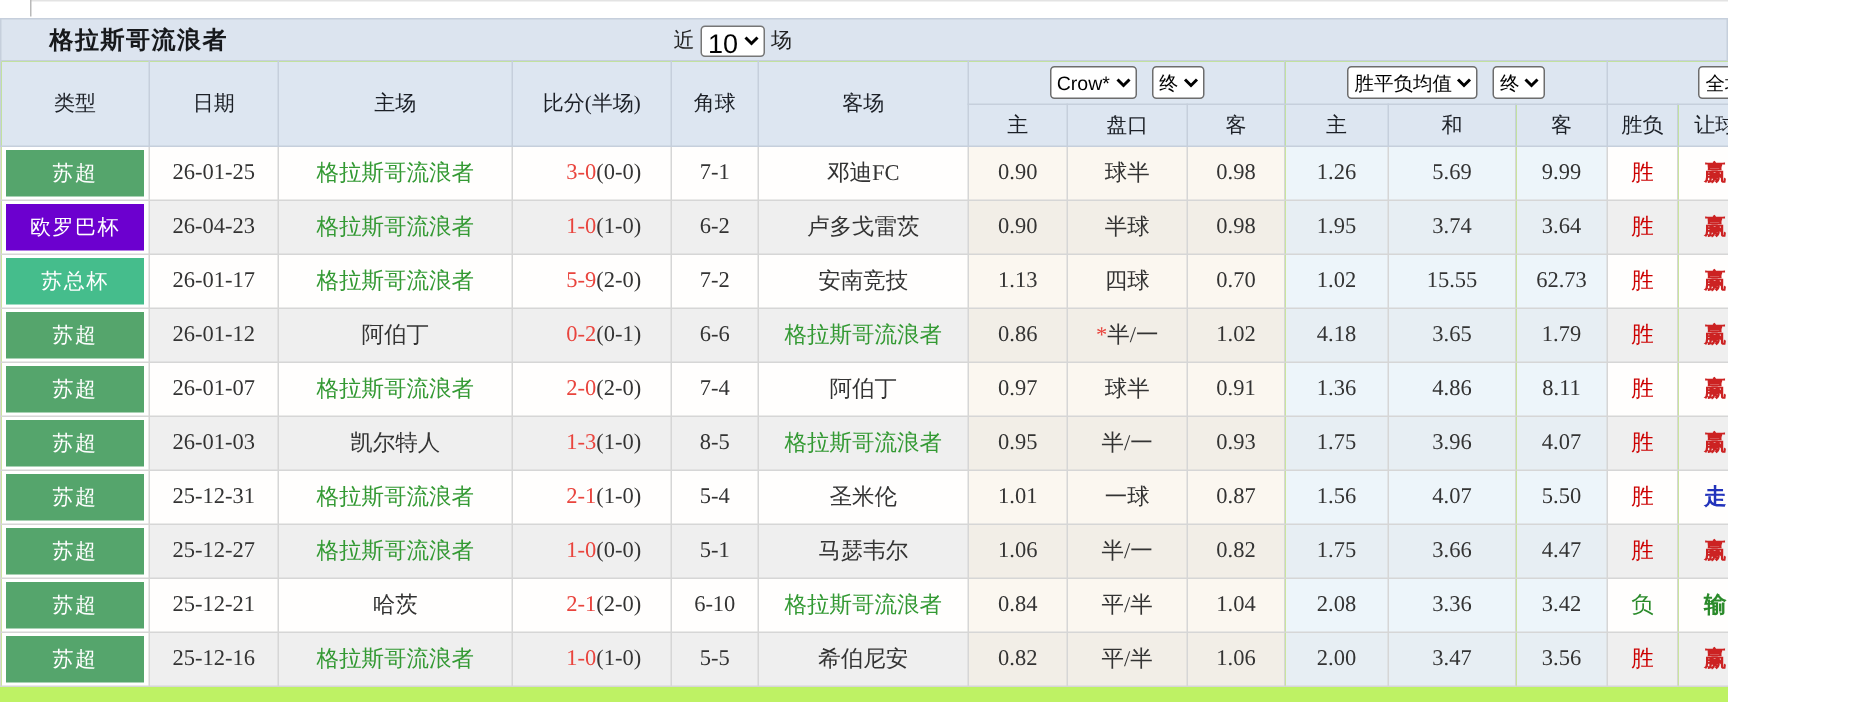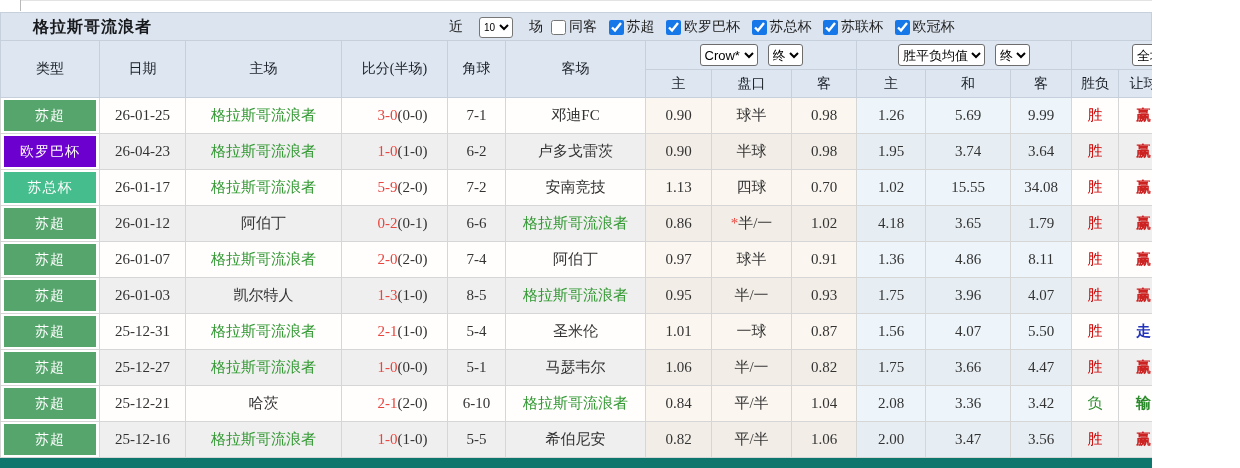--- a/index.html
+++ b/index.html
@@ -1,41 +1,41 @@
 <!DOCTYPE html>
 <html><head>
 <meta charset="utf-8">
 <style>
   html,body{margin:0;padding:0;background:#fff;}
   .app{
     width:1152px;height:468px;overflow:hidden;position:relative;
     font-family:"Liberation Serif","DejaVu Serif",serif;
-    background:#0f766e;
+    background:#bef264;
   }
   
   .top-strip{height:12px;position:relative;background:#fff;border-bottom:0;}
   .top-strip .notch{position:absolute;left:20px;top:0;width:1px;height:11px;background:#b9b9b9;}
   .top-strip .hline{position:absolute;left:20px;top:0;right:0;height:1px;background:#e3e3e3;}
 
   
   .title-bar{
     height:28px;background:#dce4ef;position:relative;
     border:1px solid #c6cfdc;border-bottom:none;box-sizing:border-box;
   }
   .team-title{
     position:absolute;left:32px;top:4px;font-size:16px;font-weight:bold;color:#17191c;
     letter-spacing:1px;
   }
   .controls{
     position:absolute;left:448px;top:1px;height:26px;display:flex;align-items:center;
     font-size:14px;color:#222;white-space:nowrap;
   }
   .controls select{
-    font-family:"Liberation Sans",sans-serif;font-size:10px;height:21px;
-    border:1px solid #767676;border-radius:3px;background:#fff;margin:0 16px;
+    font-family:"Liberation Sans",sans-serif;font-size:18px;height:21px;
+    border:1px solid #767676;border-radius:3px;background:#fff;margin:0 4px;
   }
   .controls input[type=checkbox]{
     width:15px;height:15px;margin:0 3px 0 8px;accent-color:#1677e8;vertical-align:middle;
   }
   .flabel{font-size:14px;color:#222;}
 
   
   table{border-collapse:collapse;table-layout:fixed;width:1240px;}
   th,td{box-sizing:border-box;text-align:center;vertical-align:middle;overflow:hidden;white-space:nowrap;}
   thead th{
@@ -82,33 +82,20 @@
   </div>
 
   <div class="title-bar">
     <span class="team-title">格拉斯哥流浪者</span>
     <div class="controls">
       <span>近</span>
       <select>
         <option>10</option>
       </select>
       <span>场</span>
-      <span id="filters">
-  <span class="fitem"><input type="checkbox" style=""><span class="flabel">同客</span></span>
-
-  <span class="fitem"><input type="checkbox" checked="" style=""><span class="flabel">苏超</span></span>
-
-  <span class="fitem"><input type="checkbox" checked="" style=""><span class="flabel">欧罗巴杯</span></span>
-
-  <span class="fitem"><input type="checkbox" checked="" style=""><span class="flabel">苏总杯</span></span>
-
-  <span class="fitem"><input type="checkbox" checked="" style=""><span class="flabel">苏联杯</span></span>
-
-  <span class="fitem"><input type="checkbox" checked="" style=""><span class="flabel">欧冠杯</span></span>
-</span>
     </div>
   </div>
 
   <table>
     <colgroup>
       <col style="width:99px">
         <col style="width:86px">
         <col style="width:156px">
       <col style="width:106px">
         <col style="width:58px">
@@ -211,21 +198,21 @@
     <td class="c-date">26-01-17</td>
     <td class="c-home"><span class="team">格拉斯哥流浪者</span></td>
     <td class="c-score"><span class="ft">5-9</span><span class="ht">(2-0)</span></td>
     <td class="c-corner">7-2</td>
     <td class="c-away"><span>安南竞技</span></td>
     <td class="c-crow">1.13</td>
     <td class="c-crow">四球</td>
     <td class="c-crow">0.70</td>
     <td class="c-avg">1.02</td>
     <td class="c-avg">15.55</td>
-    <td class="c-avg">34.08</td>
+    <td class="c-avg">62.73</td>
     <td class="c-result" style="color: rgb(204, 0, 0);">胜</td>
     <td class="c-handicap" style="color: rgb(204, 34, 34);">赢</td>
     <td class="c-goals" style="color: rgb(204, 51, 51);">大</td>
   </tr>
 
   <tr class="even">
     <td class="c-type">
             <div class="badge" style="background: rgb(85, 165, 108);">苏超</div>
           </td>
     <td class="c-date">26-01-12</td>

